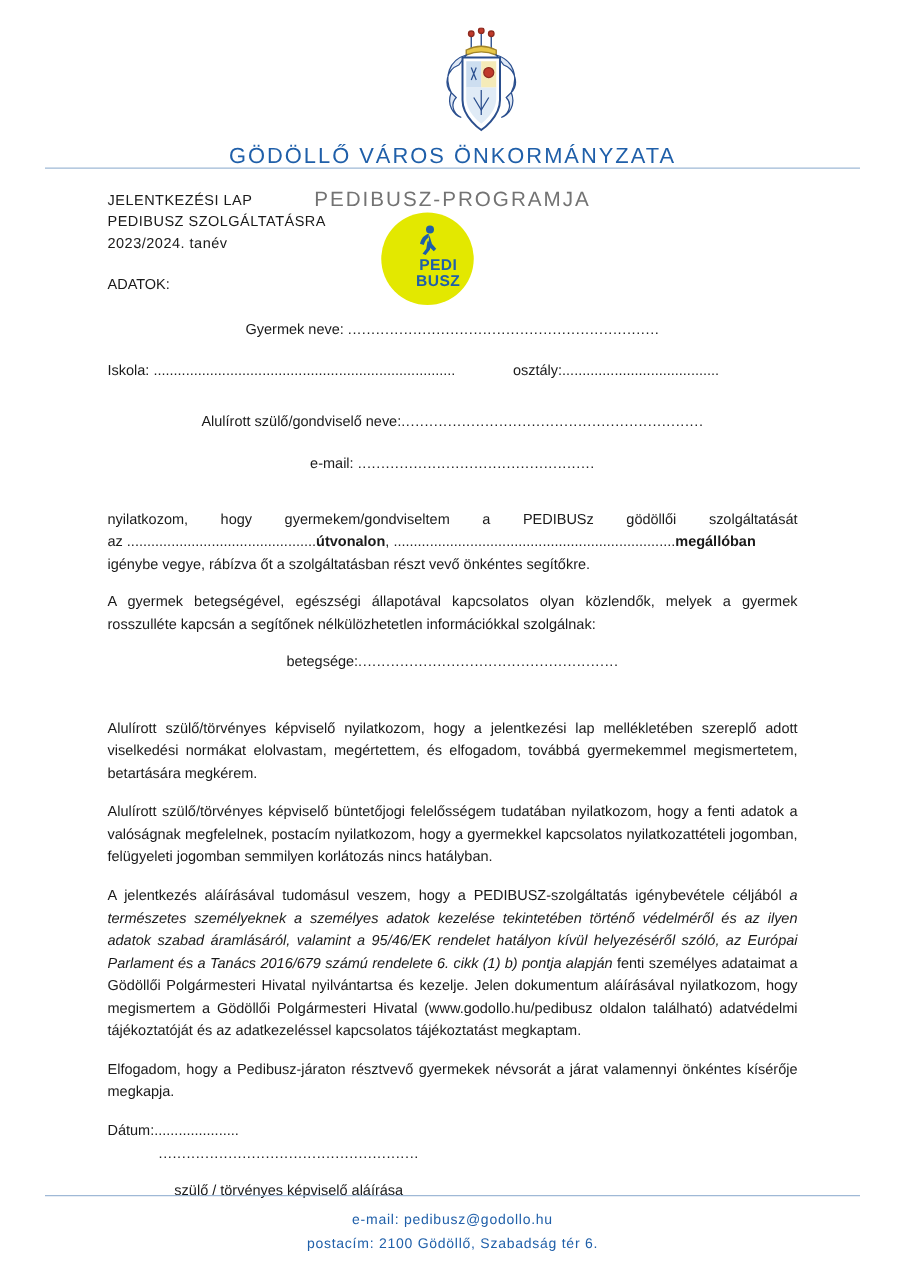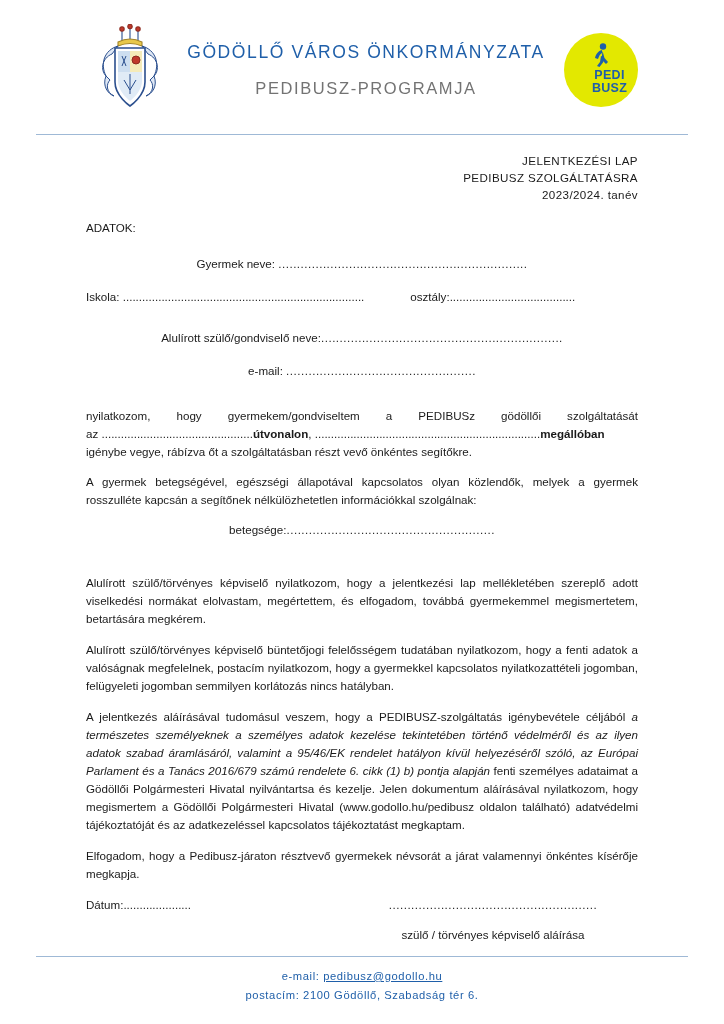--- a/index.html
+++ b/index.html
@@ -23,20 +23,21 @@
   }
 
   
   .header {
     display: flex;
     align-items: center;
     justify-content: space-between;
     padding: 22px 10px 10px 10px;
     height: 96px;
     box-sizing: content-box;
+    flex-direction: column;
   }
   .crest {
     width: 76px;
     height: 92px;
     position: relative;
     flex: 0 0 auto;
     margin-left: 46px;
   }
   .crest svg { display: block; }
 
@@ -100,21 +101,21 @@
   }
 
   
   .content {
     padding: 18px 50px 0 50px;
     font-size: 11.6px;
     line-height: 1.55;
     color: #1a1a1a;
   }
   .doc-title {
-    text-align: right;
+    text-align: left;
     font-size: 11.6px;
     line-height: 1.45;
     margin-bottom: 16px;
     letter-spacing: 0.4px;
   }
   .doc-title div { white-space: nowrap; }
 
   .adatok {
     margin-bottom: 18px;
   }
@@ -145,20 +146,21 @@
   .bold { font-weight: bold; }
   .ital { font-style: italic; }
 
   .spacer-8 { height: 8px; }
   .spacer-12 { height: 12px; }
 
   .date-sign {
     display: flex;
     justify-content: space-between;
     margin-top: 8px;
+    flex-direction: column;
   }
   .date-sign .sign-col { width: 290px; text-align: center; }
   .date-sign .sign-dots { letter-spacing: 0.5px; }
   .date-sign .sign-label { margin-top: 12px; }
 
   
   .footer {
     position: absolute;
     left: 36px;
     right: 36px;
@@ -171,21 +173,20 @@
   }
   .footer-lines {
     text-align: center;
     color: #1f5fa9;
     font-size: 11.2px;
     line-height: 1.75;
     letter-spacing: 0.6px;
   }
   .footer-lines a, .footer-lines .link {
     color: #1f5fa9;
-    text-decoration: underline;
   }
 </style>
 </head>
 <body>
 
 <div class="page">
 
   <div class="header">
 
     <div class="crest">

